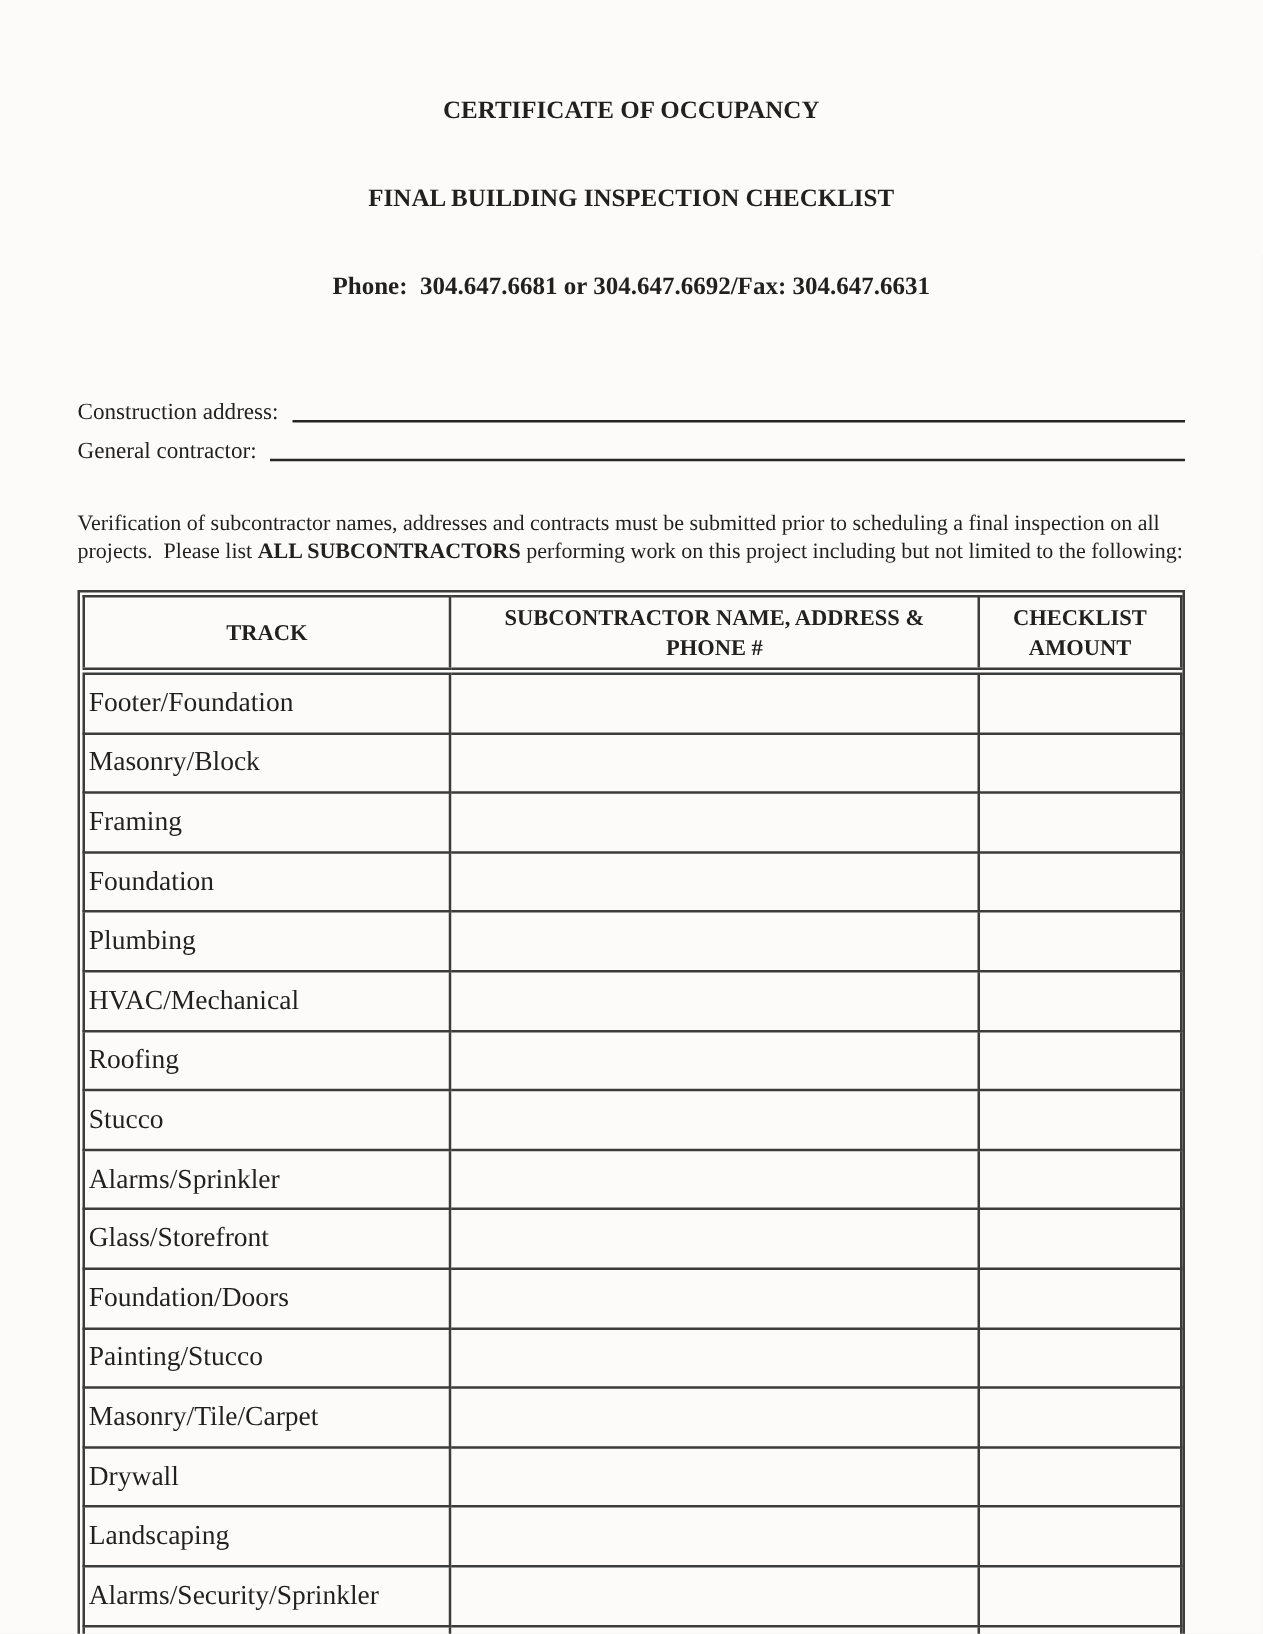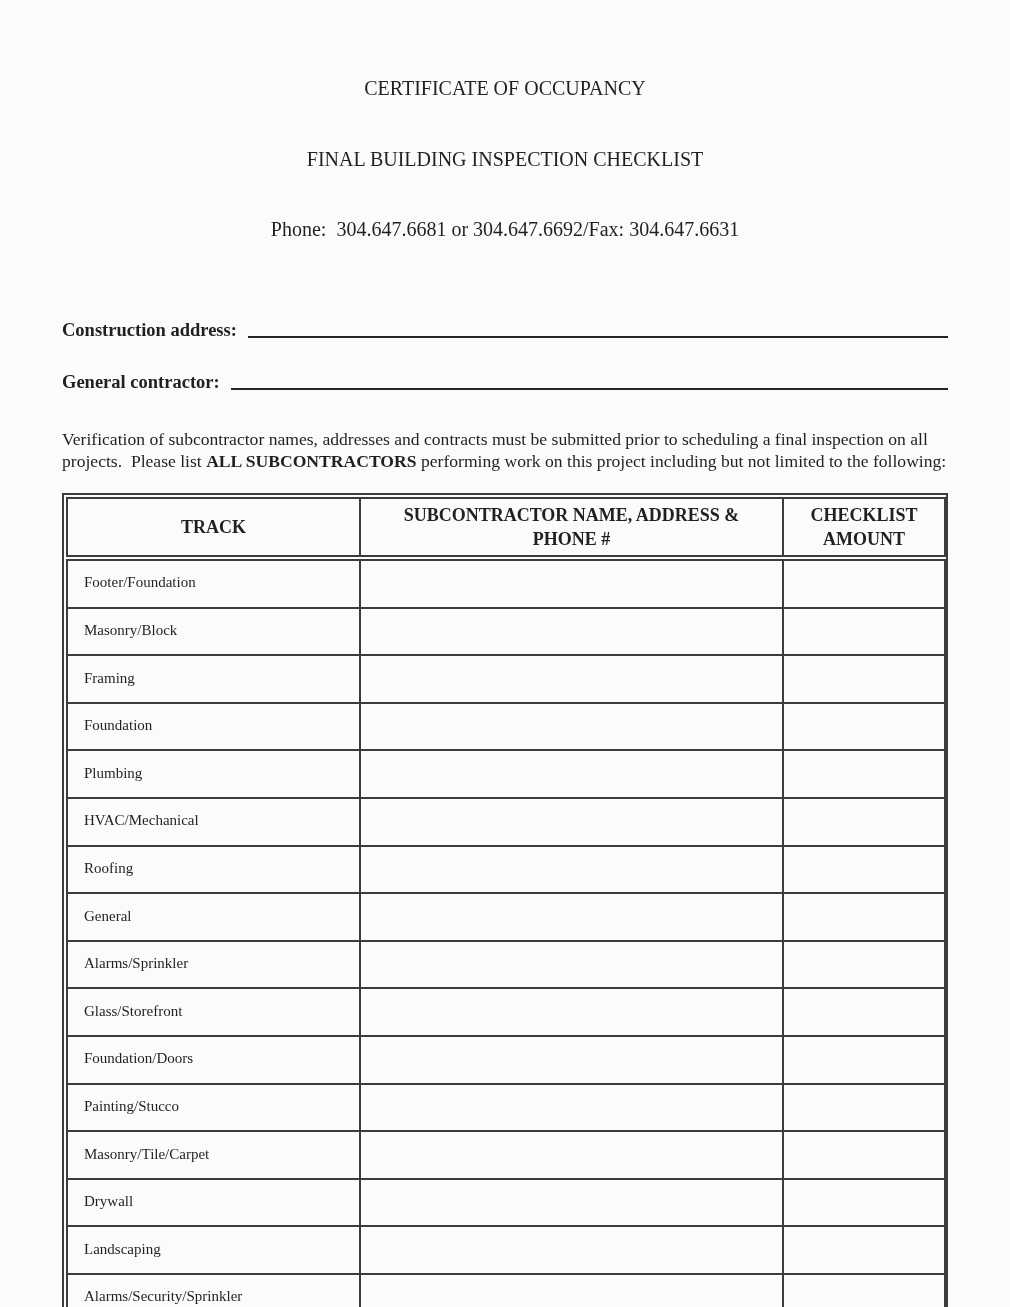--- a/index.html
+++ b/index.html
@@ -14,35 +14,34 @@
     margin: 0 auto;
     background: #fcfbfa;
     box-sizing: border-box;
     padding: 30px 62px 0 62px;
     font-family: "Liberation Serif", "DejaVu Serif", serif;
     color: #211f1f;
   }
   
   .title-block {
     text-align: center;
-    font-weight: normal;
+    font-weight: bold;
     font-size: 20px;
     line-height: 23.5px;
     white-space: pre-wrap;
   }
   
   .field-row {
     display: flex;
     align-items: flex-end;
     font-size: 18.5px;
     line-height: 21px;
-    font-weight: bold;
   }
   .field-row.first { margin-top: 31px; }
-  .field-row.second { margin-top: 31px; }
+  .field-row.second { margin-top: 10px; }
   .fill-line {
     flex: 1;
     border-bottom: 2.5px solid #262424;
     margin-left: 11px;
     margin-bottom: 3px;
     height: 14px;
   }
   
   .intro {
     margin: 35px 0 0 0;
@@ -71,23 +70,23 @@
     font-size: 18px;
     font-weight: bold;
     text-align: center;
     height: 52px;
     line-height: 24px;
     vertical-align: middle;
     padding: 2px 4px;
   }
   table.checklist tbody td {
     height: 43.6px;
-    font-size: 15px;
+    font-size: 22px;
     vertical-align: middle;
-    padding: 0 0 2px 16px;
+    padding: 0 0 2px 3px;
     border-radius: 19px;
   }
 </style>
 </head>
 <body>
 
 <div class="page">
 
   <div class="title-block">
     <div>CERTIFICATE OF OCCUPANCY</div>
@@ -159,21 +158,21 @@
           <td>HVAC/Mechanical</td>
           <td></td>
           <td></td>
         </tr>
         <tr>
           <td>Roofing</td>
           <td></td>
           <td></td>
         </tr>
         <tr>
-          <td>General</td>
+          <td>Stucco</td>
           <td></td>
           <td></td>
         </tr>
         <tr>
           <td>Alarms/Sprinkler</td>
           <td></td>
           <td></td>
         </tr>
         <tr>
           <td>Glass/Storefront</td>

